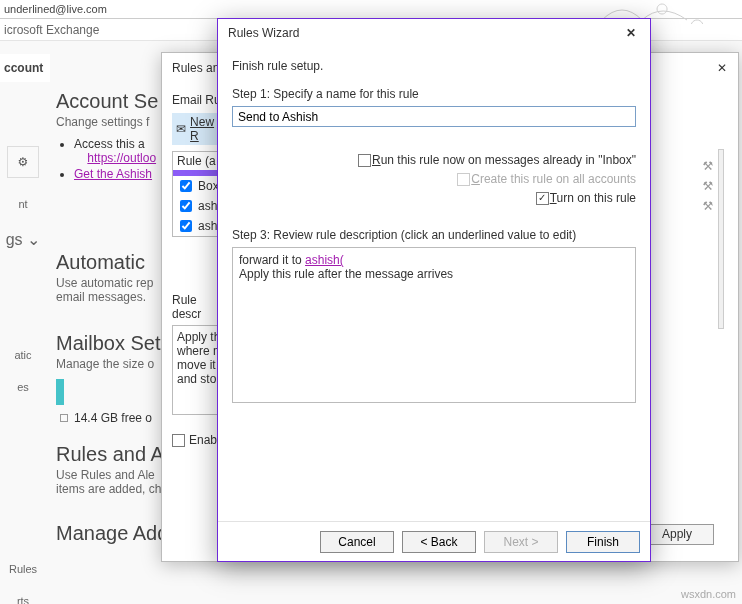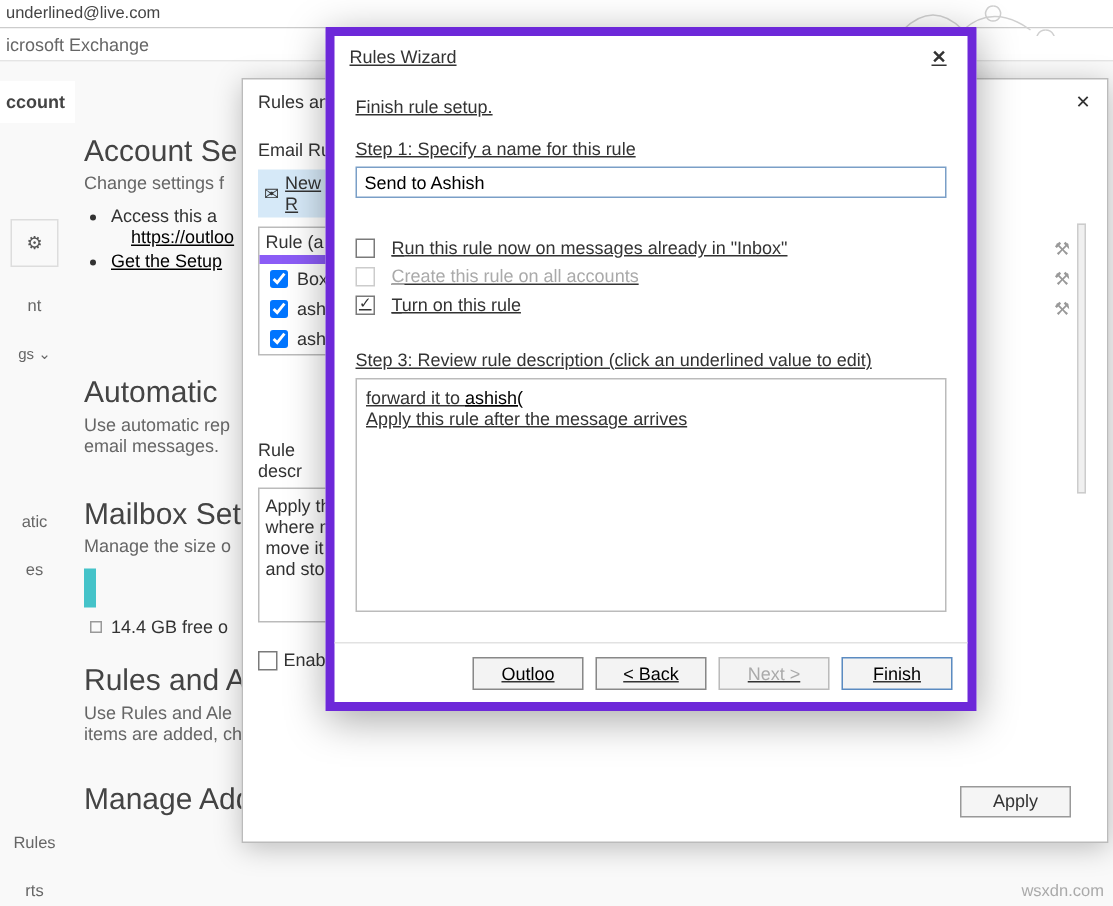--- a/index.html
+++ b/index.html
@@ -1,17 +1,17 @@
 <!DOCTYPE html>
 <html><head>
 <meta charset="utf-8">
 <style>
 * { box-sizing: border-box; font-family: "Segoe UI", Tahoma, sans-serif; font-size: 12px; }
 body { margin: 0; width: 742px; height: 604px; background: #fff; overflow: hidden; position: relative; color: #333; }
-a { color: #000000; text-align: right; }
+a { color: #a21caf; text-align: right; }
 
 
 .bg { position: absolute; inset: 0; background: #f9f9f9; }
 .bg-top { position: absolute; left:0; top:0; right:0; height:19px; background:#fff; border-bottom:1px solid #ccc; padding-left:4px; font-size:11px; line-height:18px; color:#444;}
 .bg-sub { position:absolute; left:0; top:19px; right:0; height:22px; background:#fff; padding-left:4px; line-height:22px; color:#666; border-bottom:1px solid #e5e5e5;}
 .bg-acct { position:absolute; left:0; top:54px; width:50px; height:28px; line-height:28px; padding-left:4px; background:#fff; color:#444;font-weight:bold;}
 .bg-left-icons { position:absolute; left:0; top:146px; width:46px; display:flex; flex-direction:column; gap:20px; align-items:center; color:#555;}
 .bg-left-icons .ic { width:32px; height:32px; display:flex; align-items:center; justify-content:center; border:1px solid #ddd;}
 .bg-main { position:absolute; left:56px; top:90px; right:10px; bottom:10px; }
 .section-h { font-size:20px; color:#444; margin:0 0 2px 0; font-weight:normal;}
@@ -39,28 +39,28 @@
 .rule-list input[type=checkbox]{width:12px;height:12px;}
 .deco-icons { position:absolute; right:22px; top:106px; width:16px; display:flex; flex-direction:column; gap:6px; align-items:center; color:#999;}
 .sidebar-strip { position:absolute; right:14px; top:96px; width:6px; height:180px; border:1px solid #ccc; background:#f0f0f0;}
 .rule-desc { position:absolute; left:10px; top:240px; right:520px; }
 .rule-desc-lbl{ margin-bottom:4px;}
 .rule-desc-box{ border:1px solid #bbb; height:90px; padding:4px; width:60px; overflow:hidden;}
 .enable { position:absolute; left:10px; top:380px; display:flex; align-items:center; gap:4px;}
 .apply-btn { position:absolute; right:24px; bottom:16px; width:74px; height:21px; border:1px solid #999; background:#f5f5f5; text-align:center; line-height:19px;}
 
 
-.wizard { position:absolute; left:217px; top:18px; width:434px; height:456px; background:#fff; border:6px solid #6d28d9; box-shadow:0 6px 26px rgba(0,0,0,.35); display:flex; flex-direction:column;text-decoration:underline;}
+.wizard { position:absolute; left:217px; top:18px; width:434px; height:544px; background:#fff; border:1px solid #6d28d9; box-shadow:0 6px 26px rgba(0,0,0,.35); display:flex; flex-direction:column;}
 .wiz-titlebar { display:flex; justify-content:space-between; align-items:center; height:28px; padding:0 10px; font-size:12px;}
 .wiz-close { width:14px; height:14px; cursor:pointer; font-weight:bold; }
 .wiz-body { padding:12px 14px 8px 14px; flex:1; overflow:hidden;}
 .heading { font-size:12px; margin-bottom:14px;}
 .steplbl { margin-bottom:5px; }
 .name-input { width:100%; height:21px; border:1px solid #7a9fc7; padding:2px 5px; outline:none; }
-.chk { display:flex; align-items:center; gap:11px; margin-bottom:5px;}
+.chk { display:flex; align-items:center; gap:1px; margin-bottom:5px;justify-content:flex-end;}
 .chk.disabled { color:#aaa;}
 .desc-box { width:100%; height:156px; border:1px solid #bbb; padding:5px 6px; margin-top:4px; background:#fff;}
 .wiz-footer { height:40px; display:flex; justify-content:flex-end; align-items:center; gap:8px; padding:0 10px; border-top:1px solid #e2e2e2;}
 .btn { width:74px; height:22px; border:1px solid #888; background:#f3f3f3; text-align:center; font-size:12px; cursor:pointer; }
 .btn.dis { color:#aaa; border-color:#bbb; cursor:default;}
 .btn.primary { border-color:#5b8bc1;}
 .underline { text-decoration: underline; }
 .chkbox { width:13px; height:13px; border:1px solid #7a7a7a; display:inline-flex; align-items:center; justify-content:center; font-size:10px; background:#fff;}
 .chkbox.checked::after{content:"✓";color:#333;font-size:10px;line-height:1;}
 .chkbox.disabled{border-color:#ccc;}
@@ -75,35 +75,35 @@
 
   <div class="deco">
     <svg width="130" height="24">
         <path d="M0 20 Q20 0 40 20 Q60 2 85 20 M95 20 a6 6 0 1 0 0.1 0 M60 4 a5 5 0 1 0 0.1 0"></path>
       </svg>
   </div>
 
   <div class="bg-left-icons">
     <div class="ic">⚙</div>
     <div style="font-size:11px;color:#666">nt</div>
-    <div style="font-size:10px;color:#666">gs ⌄</div>
+    <div style="font-size:16px;color:#666">gs ⌄</div>
     <div style="height:60px"></div>
     <div style="font-size:11px;color:#666">atic</div>
     <div style="font-size:11px;color:#666">es</div>
     <div style="height:130px"></div>
     <div style="font-size:11px;color:#666">Rules</div>
     <div style="font-size:11px;color:#666">rts</div>
   </div>
 
   <div class="bg-main">
     <h2 class="section-h">Account Se</h2>
     <p class="section-d">Change settings f</p>
     <ul class="bullets">
       <li><span>Access this a</span><br>&nbsp;&nbsp;&nbsp;&nbsp;<a href="#">https://outloo</a></li>
-      <li><a href="#">Get the Setup</a></li>
+      <li><a href="#">Get the Ashish</a></li>
     </ul>
 
     <div style="height:50px"></div>
     <h2 class="section-h">Automatic</h2>
     <p class="section-d"><span>Use automatic rep</span><br><span>email messages.</span></p>
 
     <div style="height:20px"></div>
     <h2 class="section-h">Mailbox Set</h2>
     <p class="section-d">Manage the size o</p>
     <div class="storage">
@@ -199,18 +199,18 @@
     <div style="height:18px"></div>
     <div class="steplbl">Step 3: Review rule description (click an underlined value to edit)</div>
     <div class="desc-box">
       <div>
         <span>forward it to </span><a href="#">ashish(</a>
       </div>
       <div>Apply this rule after the message arrives</div>
     </div>
   </div>
   <div class="wiz-footer">
-    <button class="btn">Outloo</button>
+    <button class="btn">Cancel</button>
     <button class="btn">&lt;  Back</button>
     <button class="btn dis">Next &gt;</button>
     <button class="btn primary">Finish</button>
   </div>
 </div>
 
 </body></html>

